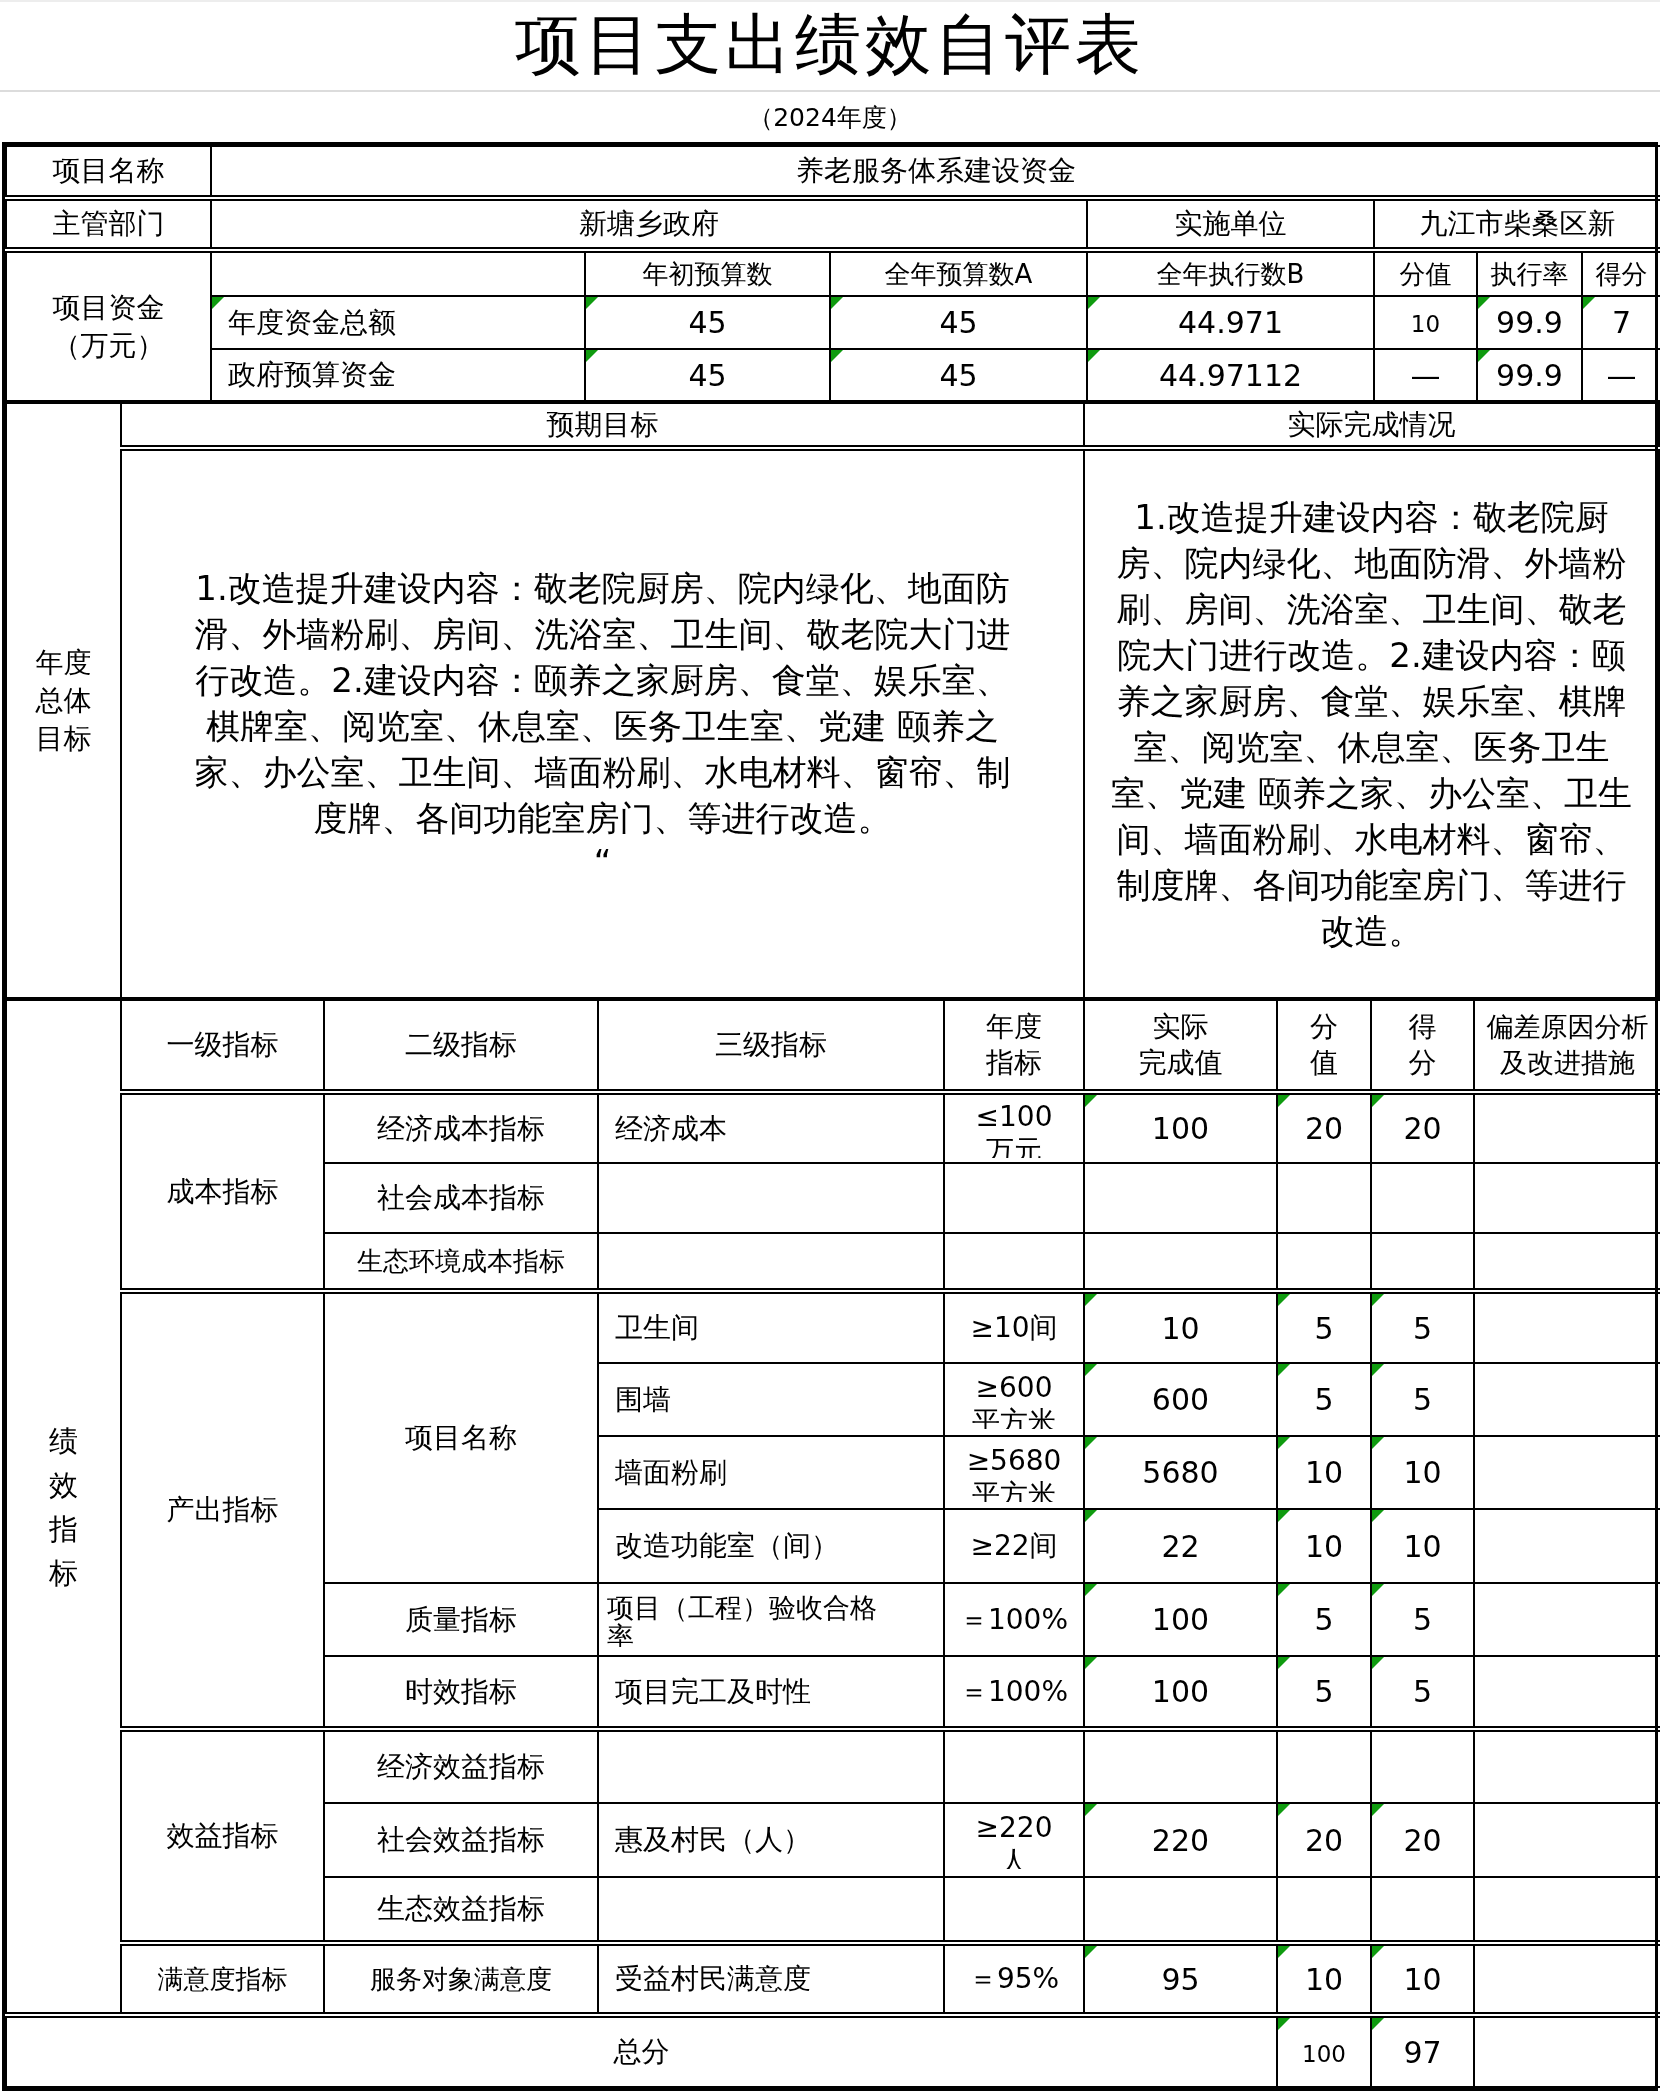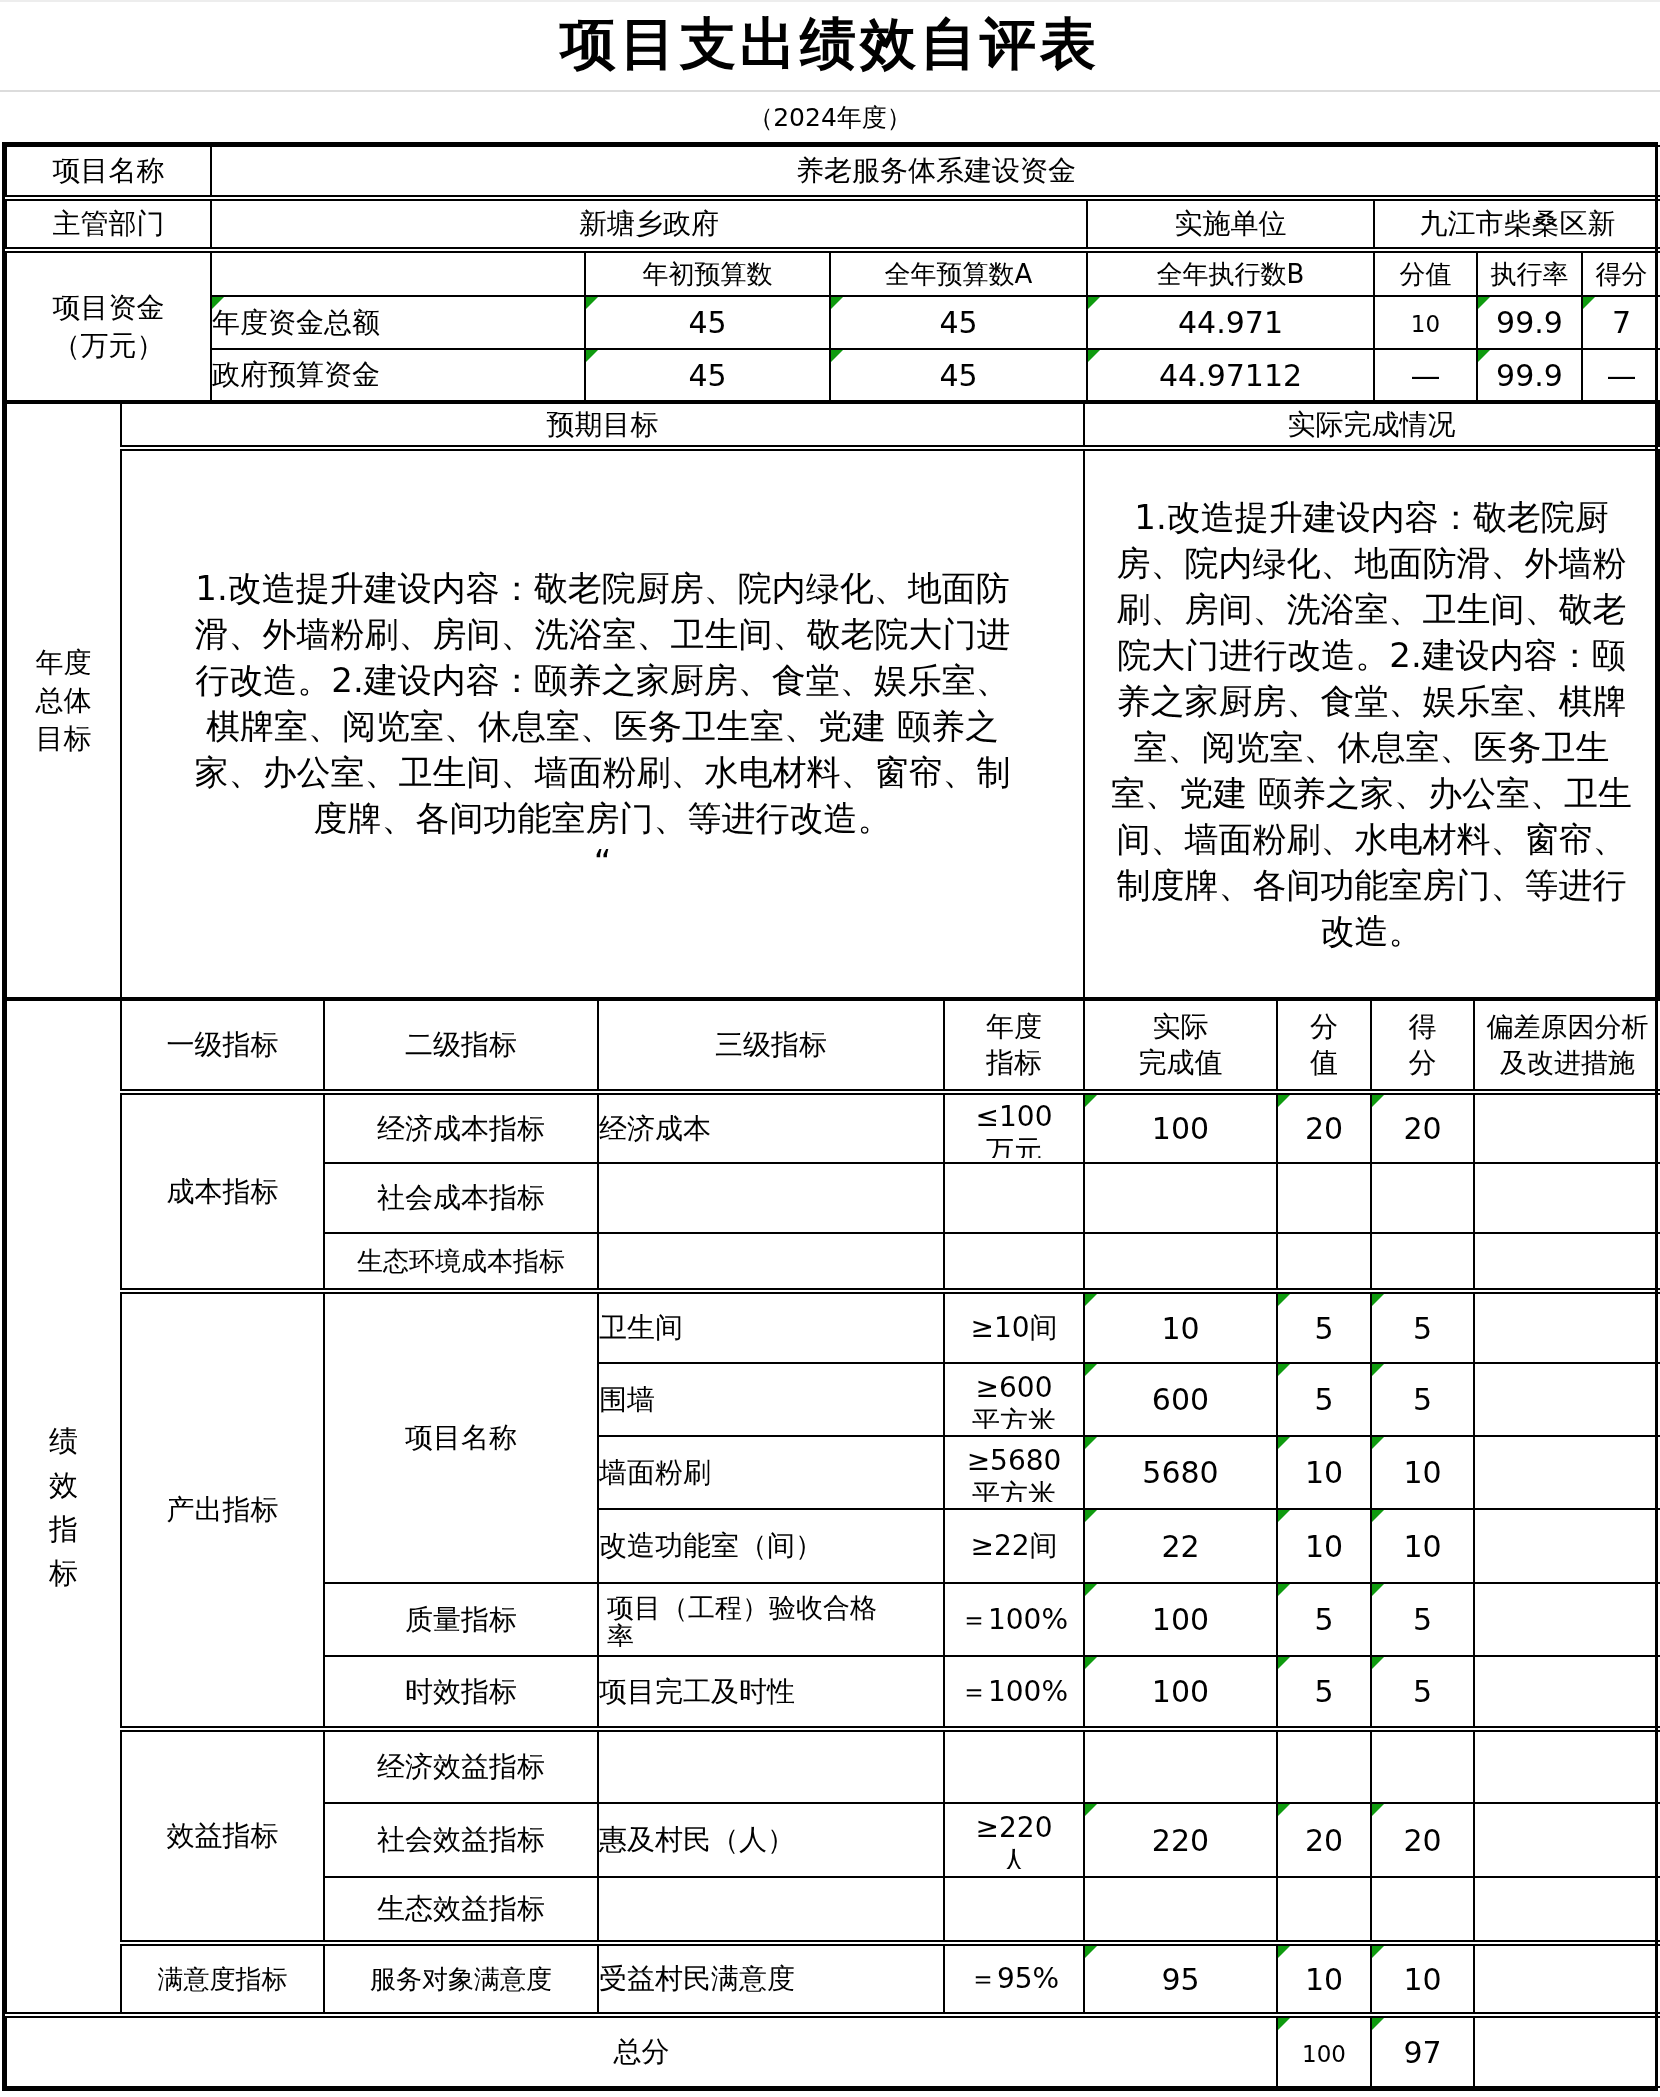--- a/index.html
+++ b/index.html
@@ -3,28 +3,28 @@
 <meta charset="utf-8">
 <style>
   html,body{margin:0;padding:0;background:#ffffff;}
   #page{
     width:1660px;height:2097px;position:relative;background:#ffffff;
     font-family:"DejaVu Sans","Liberation Sans",sans-serif;color:#000;
     overflow:hidden;
   }
   .hairline-top{position:absolute;top:0;left:0;width:100%;height:2px;background:#ededed;}
   .title-band{height:90px;display:flex;align-items:center;justify-content:center;}
-  .title-band h1{margin:9px;font-size:56px;font-weight:bold;letter-spacing:4px;}
+  .title-band h1{margin:9px;font-size:66px;font-weight:normal;letter-spacing:4px;}
   .title-sep{height:2px;background:#dcdcdc;}
   .subtitle-band{height:50px;display:flex;align-items:center;justify-content:center;font-size:25px;}
   .sheet{margin:0 2px;border:3px solid #000;}
   table{width:100%;border-collapse:collapse;table-layout:fixed;}
   td{border:2px solid #000;padding:0 4px;text-align:center;vertical-align:middle;
      font-size:28px;position:relative;overflow:hidden;}
-  .al{text-align:left;padding-left:0;}
+  .al{text-align:left;padding-left:16px;}
   .num{font-size:30px;}
   .sm{font-size:23px;}
   .dsep{border-top:6px double #000;}
   .ln{display:block;}
   
   .flag{position:absolute;left:0;top:0;width:0;height:0;
         border-top:12px solid #0f9b0f;border-right:12px solid transparent;}
   
   .vstack .ln{line-height:38px;}
   .sideperf .ln{line-height:44px;font-size:29px;}

